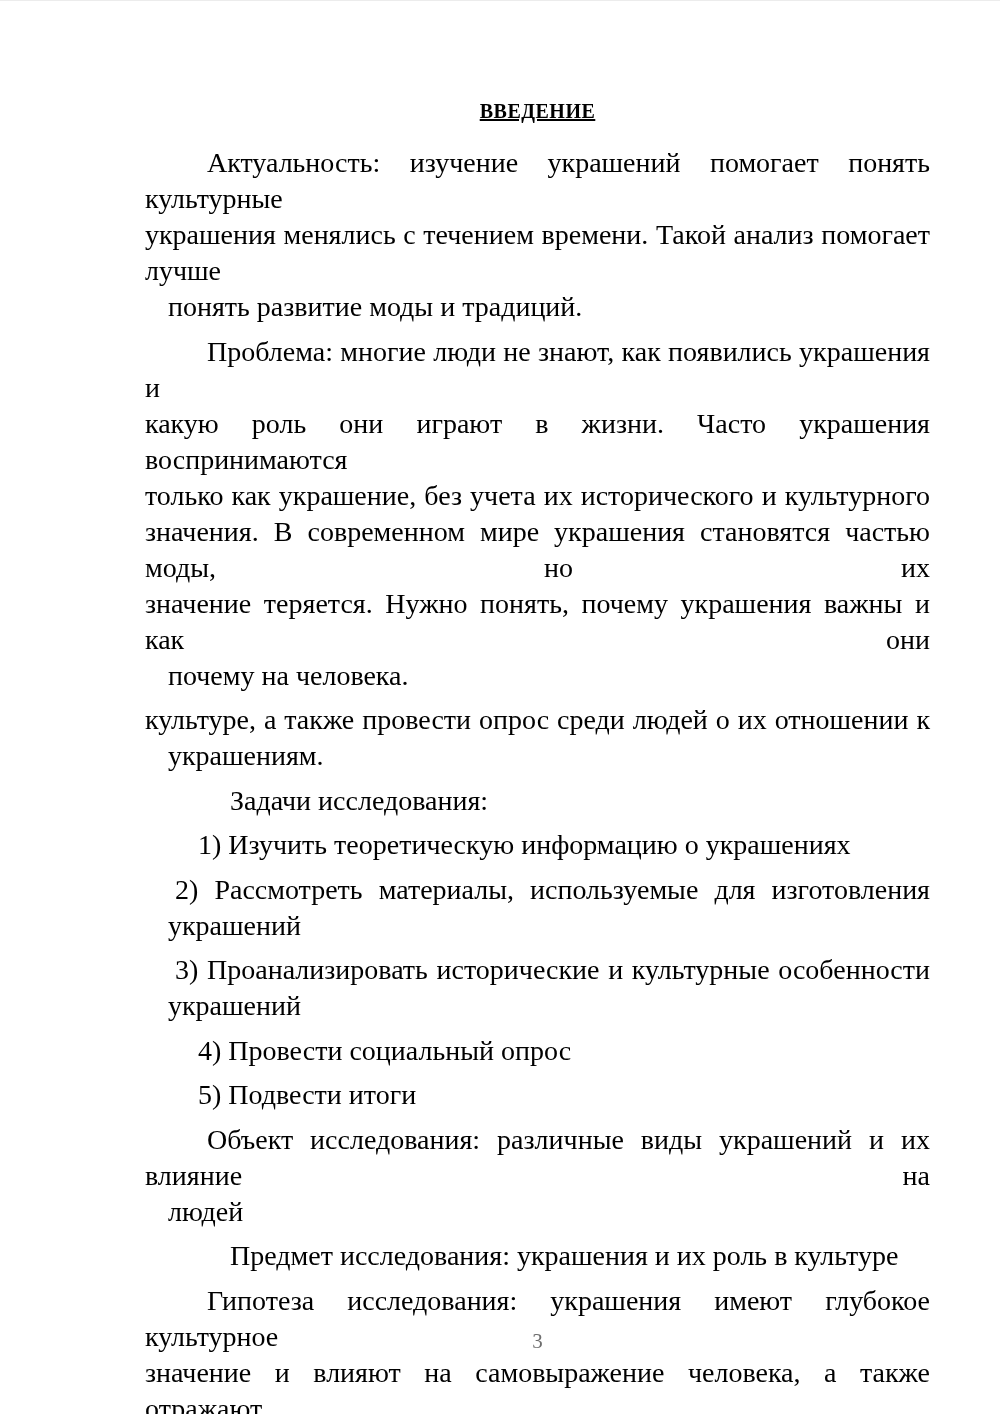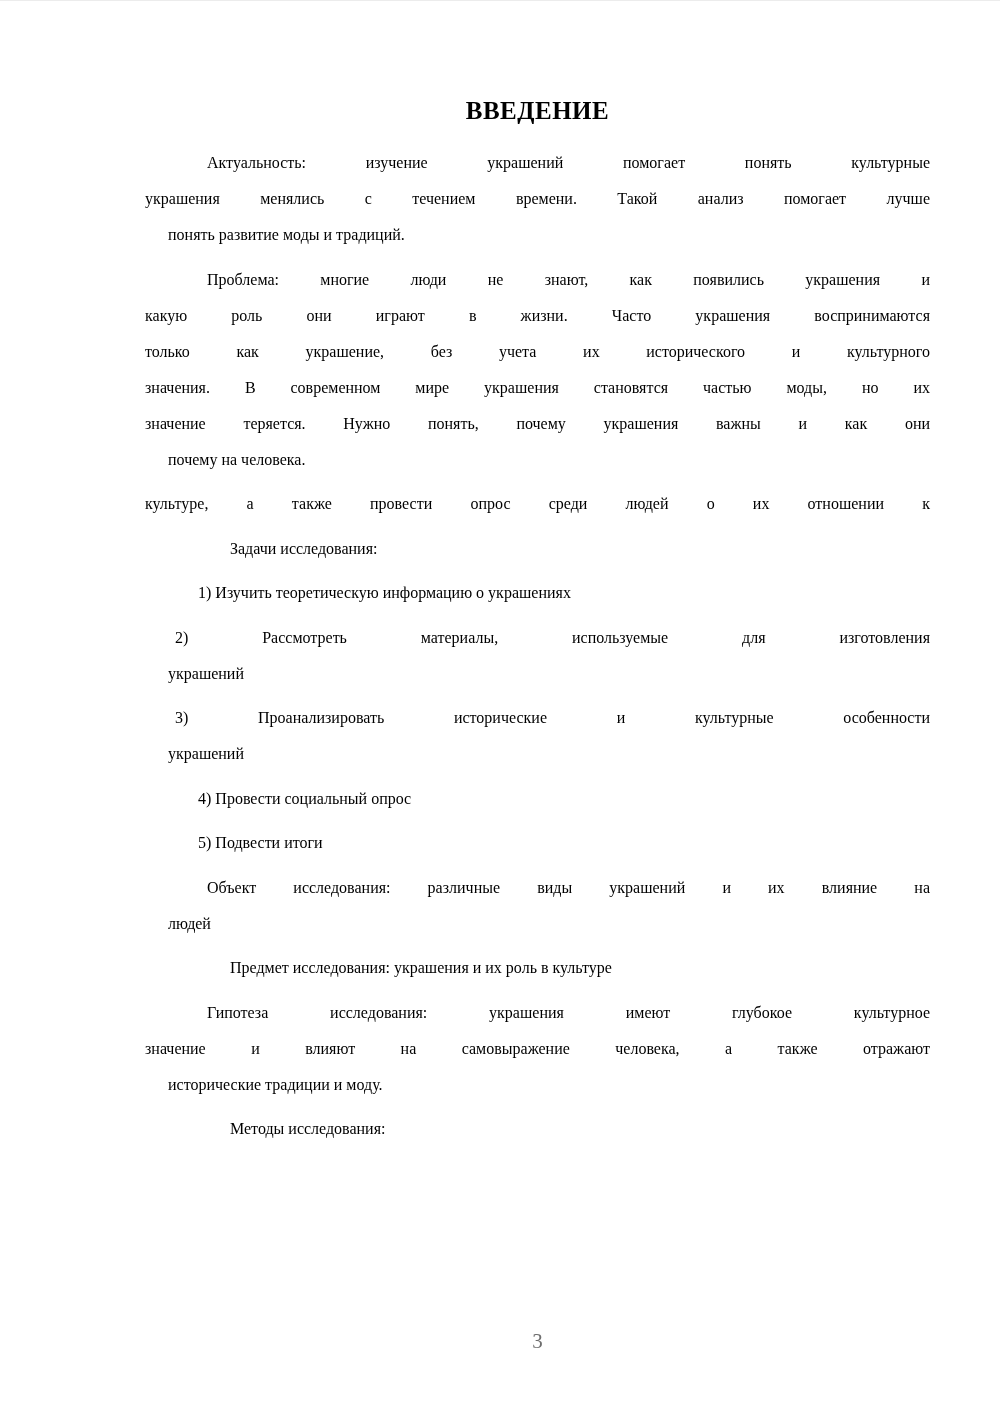--- a/index.html
+++ b/index.html
@@ -19,29 +19,30 @@
     border-top: 1px solid #ececec;
   }
   .content {
     position: absolute;
     left: 145px;
     top: 92px;
     width: 785px;
   }
   .doc-title {
     font-weight: bold;
-    font-size: 25px;
+    font-size: 20px;
     line-height: 36px;
     text-align: center;
     margin: 0 0 16px 0;
     letter-spacing: 0.5px;
+    text-decoration: underline;
   }
   .para {
     margin: 0 0 8.5px 0;
-    font-size: 16px;
+    font-size: 28px;
   }
   .ln {
     line-height: 36px;
     text-align: justify;
     text-align-last: justify;
   }
   .ln.last {
     text-align-last: left;
     margin-left: 23px;
   }
@@ -76,20 +77,21 @@
       <div class="ln first-lg">Проблема: многие люди не знают, как появились украшения и</div>
       <div class="ln">какую роль они играют в жизни. Часто украшения воспринимаются</div>
       <div class="ln">только как украшение, без учета их исторического и культурного</div>
       <div class="ln">значения. В современном мире украшения становятся частью моды, но их</div>
       <div class="ln">значение теряется. Нужно понять, почему украшения важны и как они</div>
       <div class="ln last">почему на человека.</div>
     </div>
 
     <div class="para">
       <div class="ln">культуре, а также провести опрос среди людей о их отношении к</div>
+      <div class="ln last">украшениям.</div>
     </div>
 
     <div class="para">
       <div class="ln last first-lg">Задачи исследования:</div>
     </div>
 
     <div class="para">
       <div class="ln last first-sm">1) Изучить теоретическую информацию о украшениях</div>
     </div>
 

